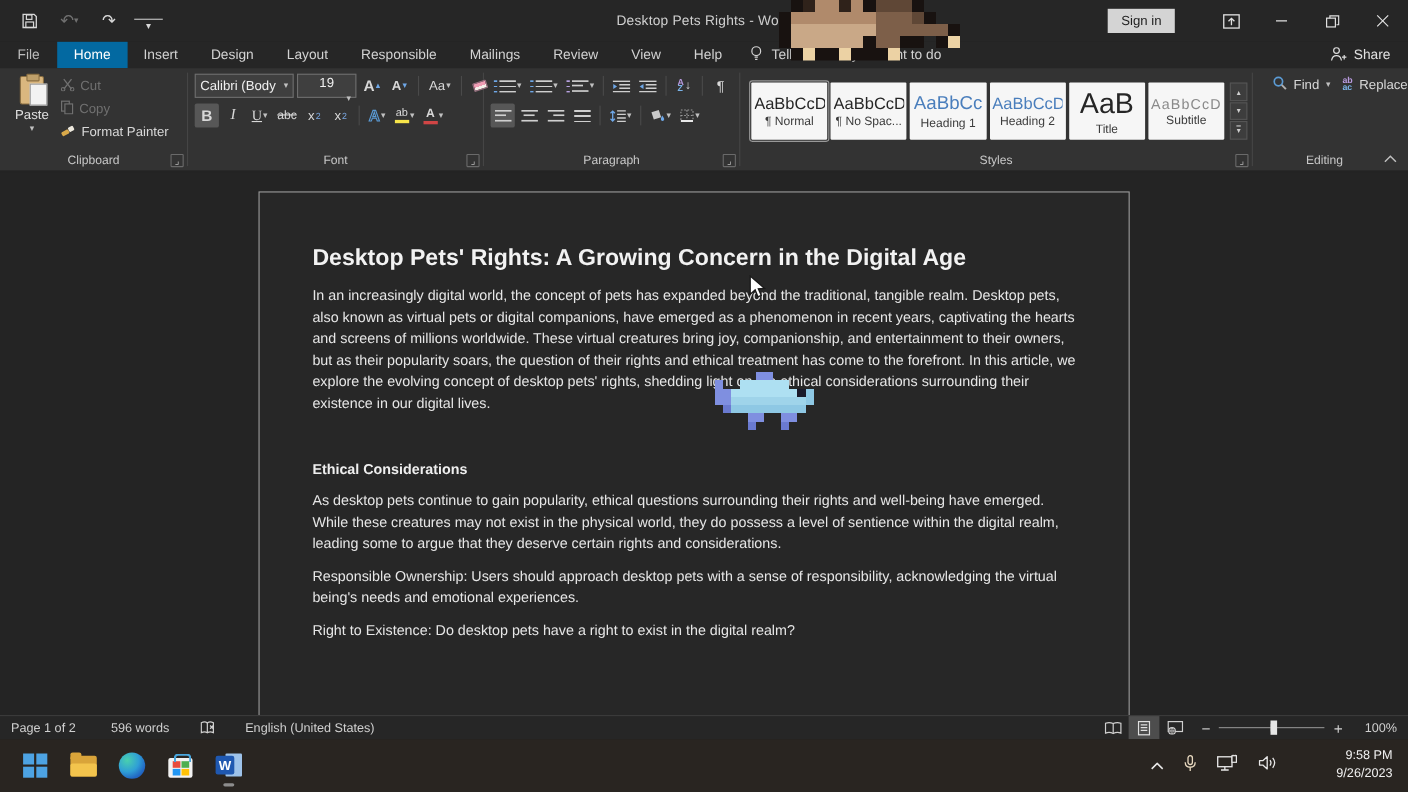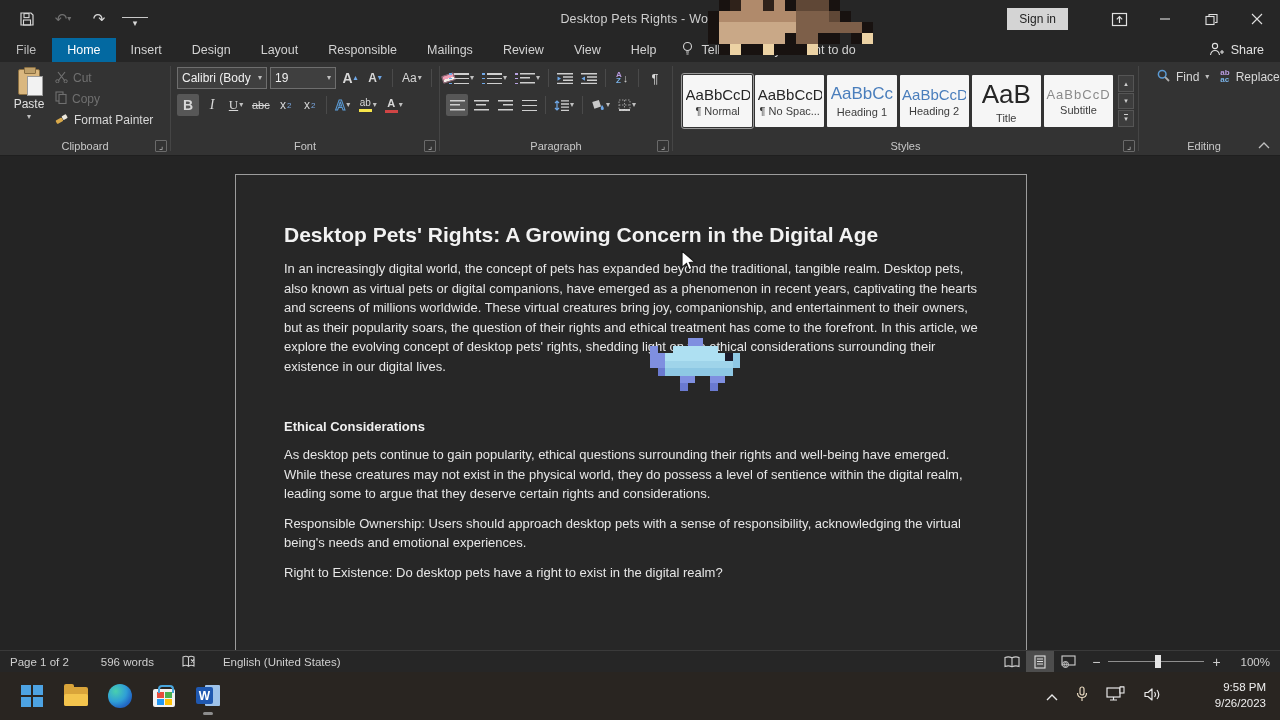--- a/index.html
+++ b/index.html
@@ -282,21 +282,21 @@
     <div class="vsep"></div>
 
     <div class="rgroup" style="width:268px;">
       <div class="rgroup-content">
         <div class="font-rows">
           <div class="frow" style="gap:3px;">
             <div class="combo" style="width:90px;">
               <span>Calibri (Body</span>
                 <span class="arrow">▾</span>
             </div>
-            <div class="combo" style="width:66px;">
+            <div class="combo" style="width:54px;flex-direction:column;">
               <span>19</span>
                 <span class="arrow">▾</span>
             </div>
             <div class="rbtn">
                 <span class="biglet">A</span>
                 <sup class="arrow" style="color:#6fa8e8;">▴</sup>
               </div>
             <div class="rbtn">
                 <span style="font-size:12px;font-weight:bold;">A</span>
                 <sup class="arrow" style="color:#6fa8e8;">▾</sup>

